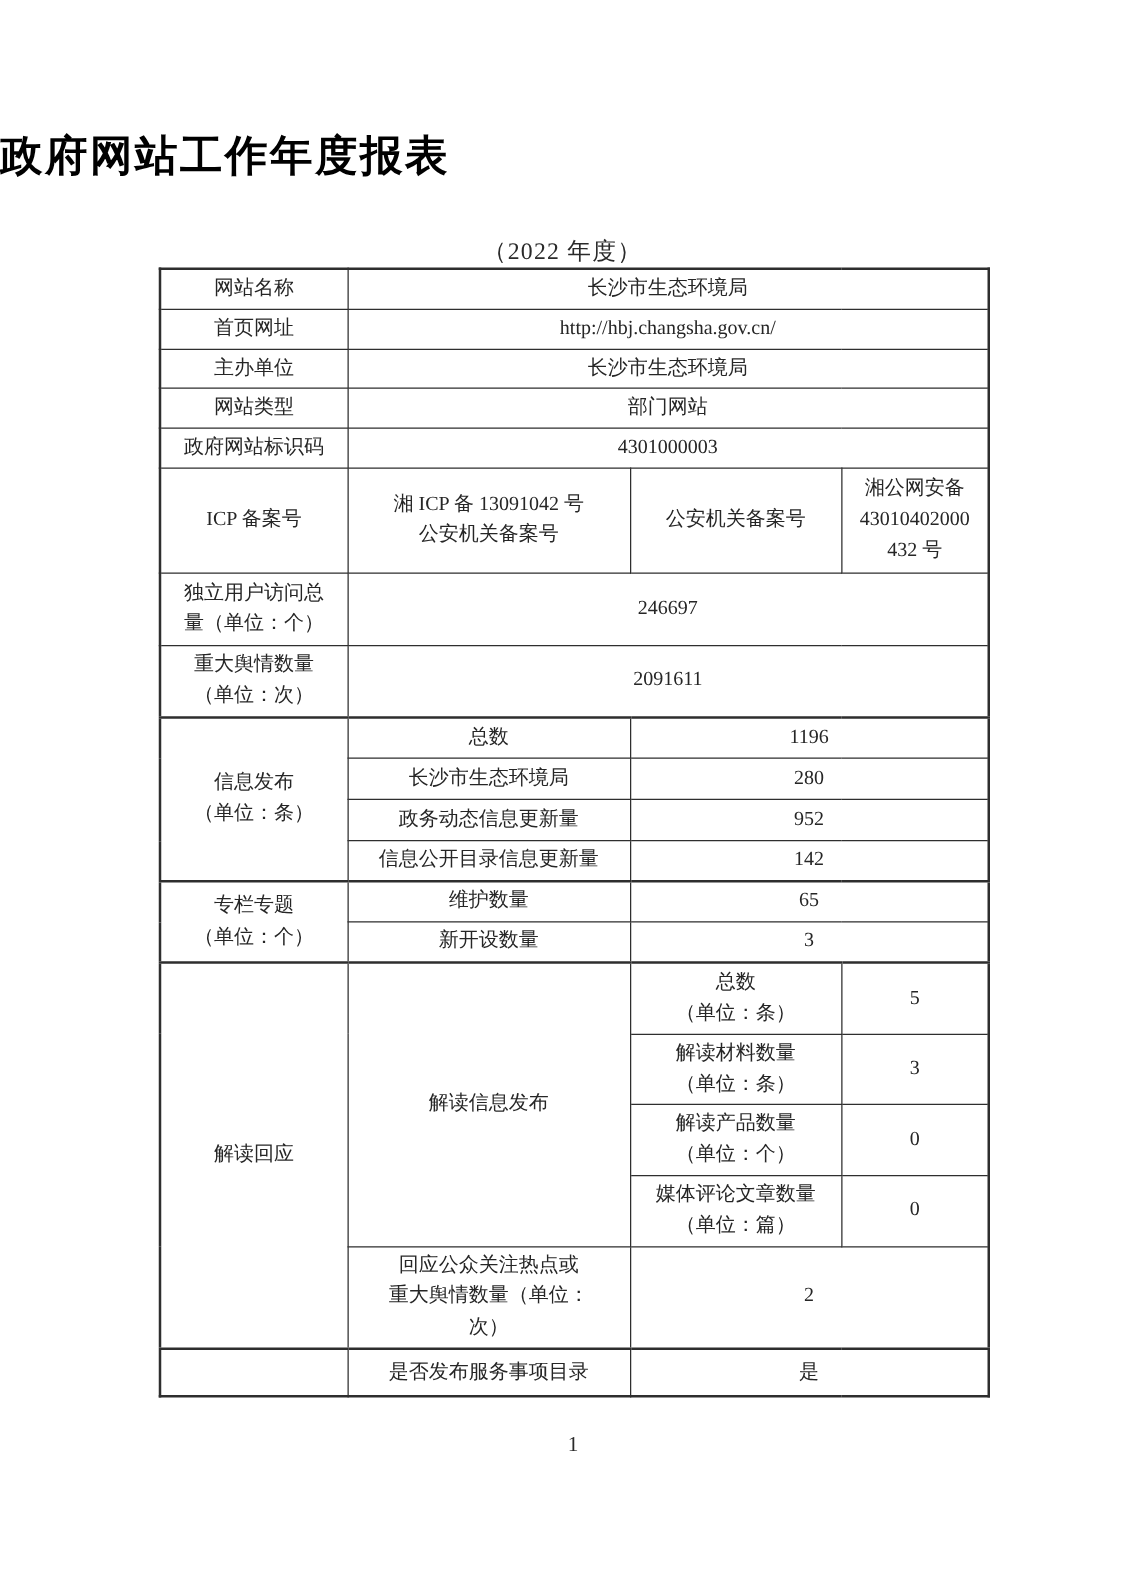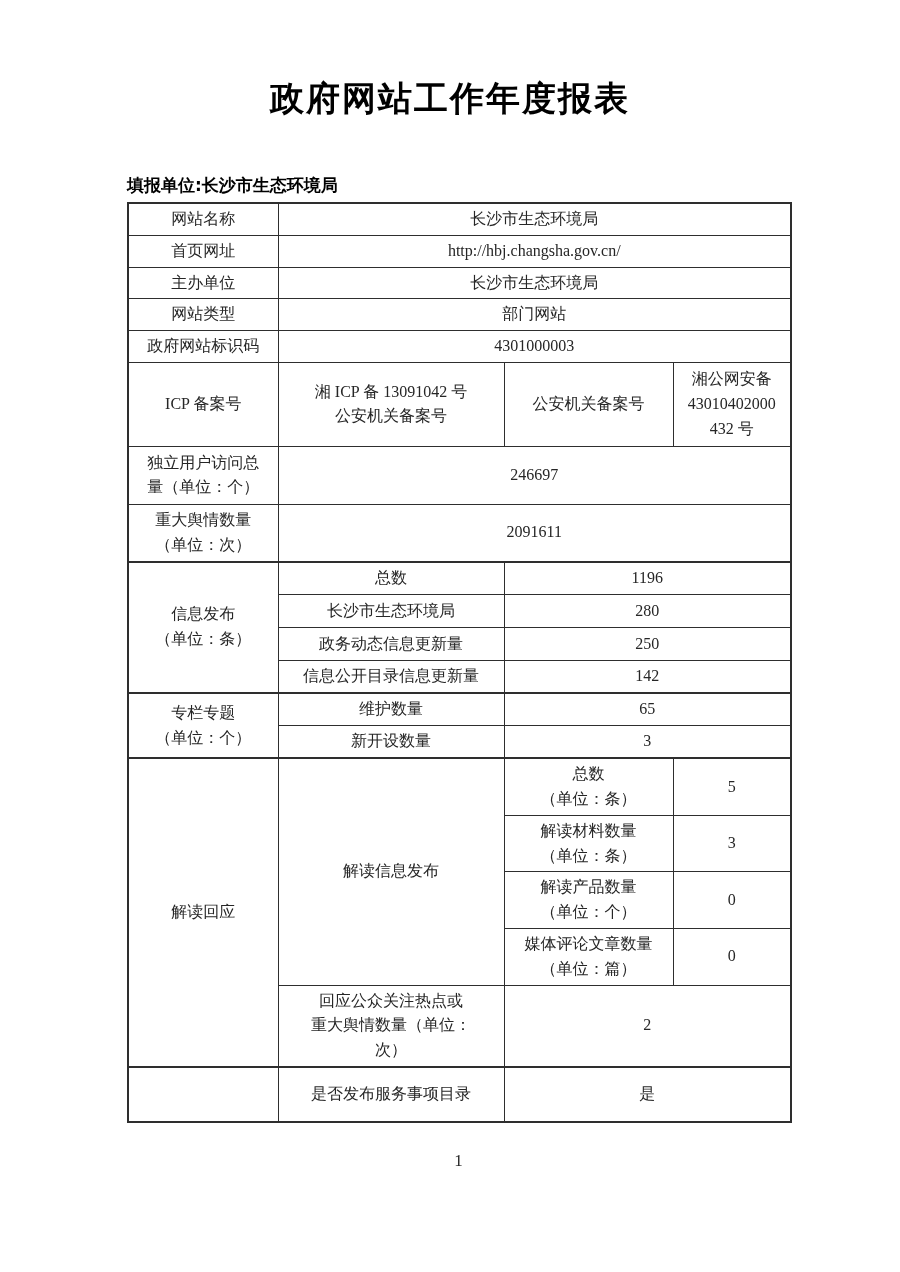--- a/index.html
+++ b/index.html
@@ -6,22 +6,21 @@
   html, body { margin: 0; padding: 0; }
   body {
     width: 900px;
     height: 1272px;
     background: #ffffff;
     color: #1f1f1f;
     font-family: "Liberation Serif", "DejaVu Serif", serif;
     overflow: hidden;
   }
   .doc-title {
-    margin: 76px 0 0 0;
-    text-align: center;
+    margin: 102px 0 0 0;
     font-family: "DejaVu Sans", "Liberation Sans", sans-serif;
     font-weight: bold;
     font-size: 34px;
     letter-spacing: 2px;
     color: #000000;
   }
   .doc-subtitle {
     margin-top: 40px;
     text-align: center;
     font-size: 19px;
@@ -56,39 +55,39 @@
   table.report tr.sec td { border-top-width: 2px; }
   td.left { text-align: left; }
   tr.h31 td { height: 31px; }
   tr.h84 td { height: 84px; }
   tr.h58 td { height: 58px; }
   tr.h50 td { height: 50px; }
   tr.h33 td { height: 33px; }
   tr.h30 td { height: 30px; }
   tr.h54 td { height: 54px; }
   tr.h80 td { height: 80px; }
-  tr.h38 td { height: 55px; }
+  tr.h38 td { height: 38px; }
   .page-number {
     margin-left: 127px;
     width: 663px;
     margin-top: 28px;
     text-align: center;
     font-size: 17px;
     color: #2a2a2a;
   }
 </style>
 </head>
 <body>
 
 <div>
 
   <h1 class="doc-title">政府网站工作年度报表</h1>
 
-
-  <div class="reporting-unit">填报单位:长沙市生态环境局</div>
+  <div class="doc-subtitle">（2022 年度）</div>
+
 
   <table class="report">
     <colgroup>
       <col style="width:150px">
       <col style="width:226px">
       <col style="width:169px">
       <col style="width:118px">
     </colgroup>
 
     <tbody>
@@ -144,21 +143,21 @@
 （单位：条）</td>
       <td>总数</td>
       <td colspan="2">1196</td>
     </tr>
     <tr class="h33">
       <td>长沙市生态环境局</td>
       <td colspan="2">280</td>
     </tr>
     <tr class="h33">
       <td>政务动态信息更新量</td>
-      <td colspan="2">250</td>
+      <td colspan="2">952</td>
     </tr>
     <tr class="h30">
       <td>信息公开目录信息更新量</td>
       <td colspan="2">142</td>
     </tr>
 
     <tr class="h33 sec">
       <td rowspan="2">专栏专题
 （单位：个）</td>
       <td>维护数量</td>

